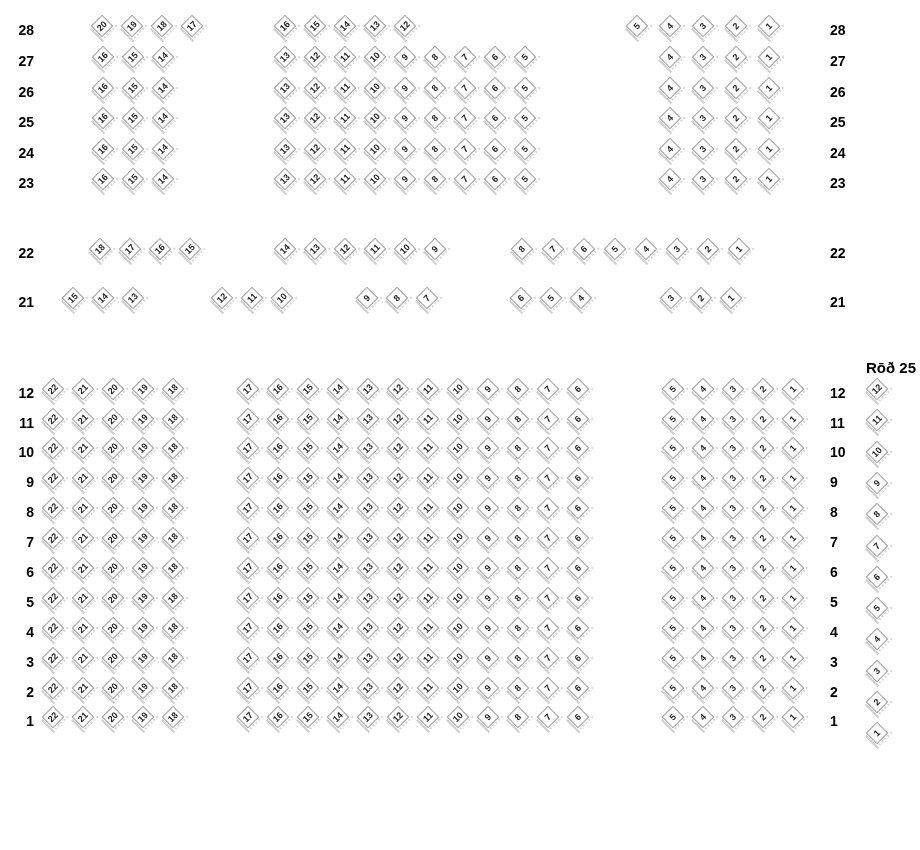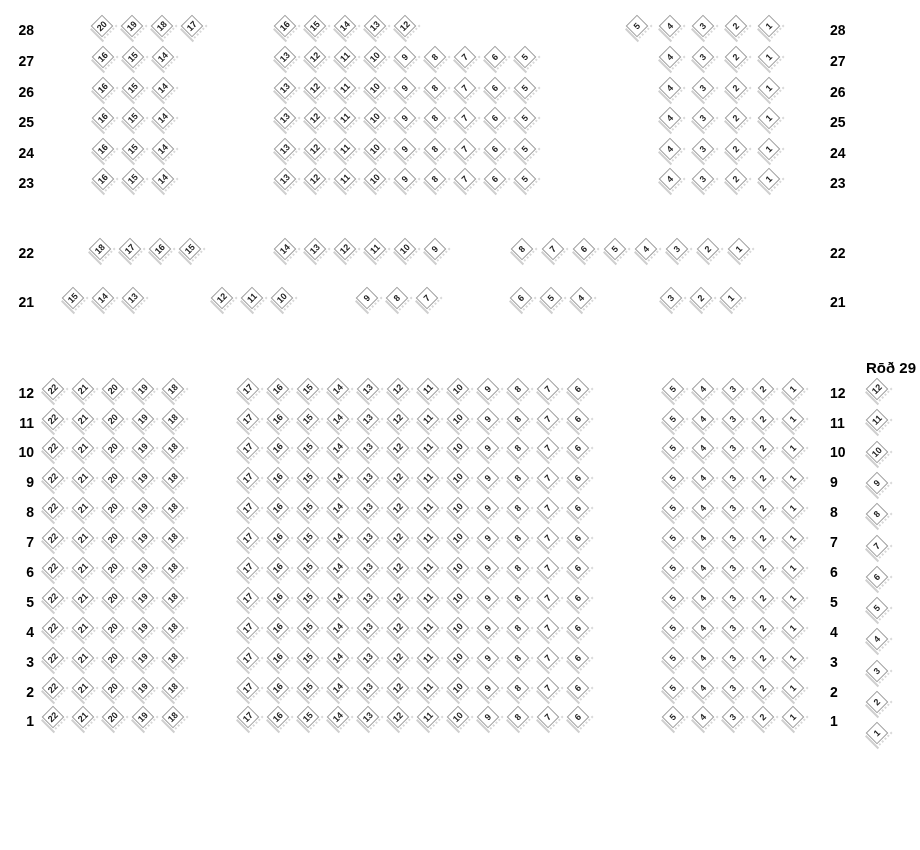--- a/index.html
+++ b/index.html
@@ -51,21 +51,21 @@
     color:#000000;
     white-space:nowrap;
     transform:translateY(-50%);
     line-height:1;
   }
 </style>
 </head>
 <body>
 
 <div id="stage">
-  <div class="side-label" style="left:866px; top:367px;">Rōð 29</div>
+  <div class="side-label" style="left:866px; top:367px;">Rōð 25</div>
 <div class="row-label left" style="left: 34px; top: 30px;">28</div>
     <div class="row-label right" style="left: 830px; top: 30px;">28</div>
     <div class="seat" style="left: 102px; top: 26px;">20</div>
     <div class="seat" style="left: 132px; top: 26px;">19</div>
     <div class="seat" style="left: 162px; top: 26px;">18</div>
     <div class="seat" style="left: 192px; top: 26px;">17</div>
     <div class="seat" style="left: 285px; top: 26px;">16</div>
     <div class="seat" style="left: 315px; top: 26px;">15</div>
     <div class="seat" style="left: 345px; top: 26px;">14</div>
     <div class="seat" style="left: 375px; top: 26px;">13</div>

